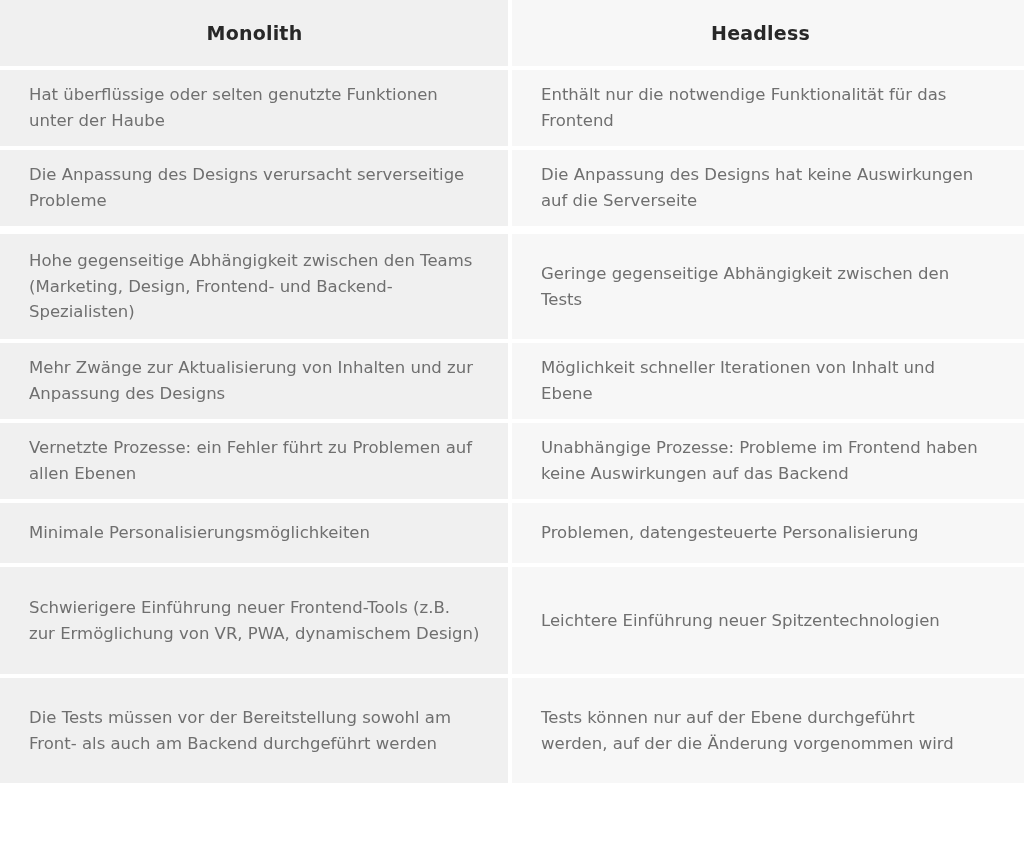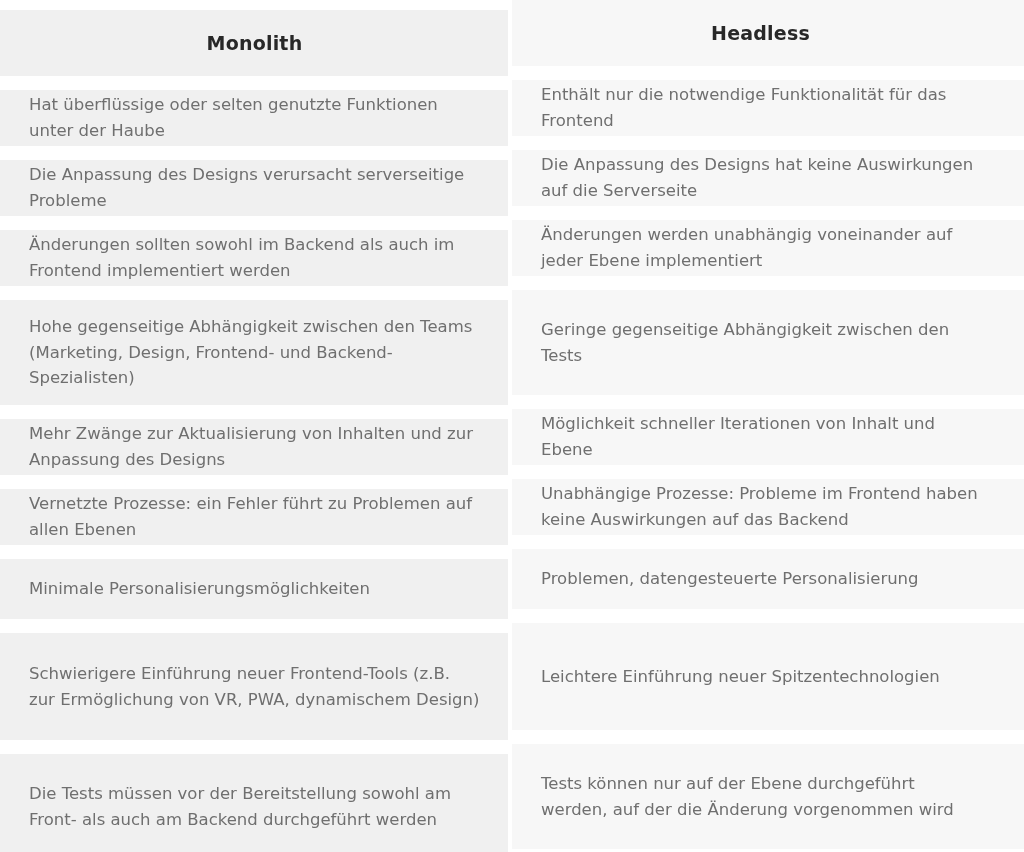--- a/index.html
+++ b/index.html
@@ -37,21 +37,20 @@
     display: flex;
     align-items: center;
     flex: 0 0 50%;
     width: 50%;
   }
 
   .cell-left {
     background: #f0f0f0;
     padding: 0 28px 0 29px;
     border-right: 4px solid #ffffff;
-    margin-top: 10px;
   }
 
   .cell-right {
     background: #f7f7f7;
     padding: 0 44px 0 29px;
   }
 
   .row-separator {
     flex: 0 0 auto;
     height: 4px;
@@ -75,21 +74,21 @@
 
   
   .body-text {
     font-size: 16.5px;
     color: #6f6f6f;
     line-height: 1.55;
     font-weight: 400;
     text-align: left;
   }
 
-  .r-h76 .cell { height: 56px; }
+  .r-h76 .cell { height: 76px; }
   .r-h105 .cell { height: 105px; }
   .r-h78 .cell { height: 60px; }
   .r-h107 .cell { height: 107px; }
   .r-h105b .cell { height: 105px; }
 </style>
 </head>
 <body>
 
 <div class="comparison-table">
 
@@ -116,28 +115,20 @@
   <div class="table-row r-h76">
     <div class="cell cell-left">
       <span class="body-text">Die Anpassung des Designs verursacht serverseitige Probleme</span>
     </div>
     <div class="cell cell-right">
       <span class="body-text">Die Anpassung des Designs hat keine Auswirkungen auf die Serverseite</span>
     </div>
   </div>
   <div class="row-separator"></div>
 
-  <div class="table-row r-h76">
-    <div class="cell cell-left">
-      <span class="body-text">Änderungen sollten sowohl im Backend als auch im Frontend implementiert werden</span>
-    </div>
-    <div class="cell cell-right">
-      <span class="body-text">Änderungen werden unabhängig voneinander auf jeder Ebene implementiert</span>
-    </div>
-  </div>
   <div class="row-separator"></div>
 
   <div class="table-row r-h105">
     <div class="cell cell-left">
       <span class="body-text">Hohe gegenseitige Abhängigkeit zwischen den Teams (Marketing, Design, Frontend- und Backend-Spezialisten)</span>
     </div>
     <div class="cell cell-right">
       <span class="body-text">Geringe gegenseitige Abhängigkeit zwischen den Tests</span>
     </div>
   </div>

